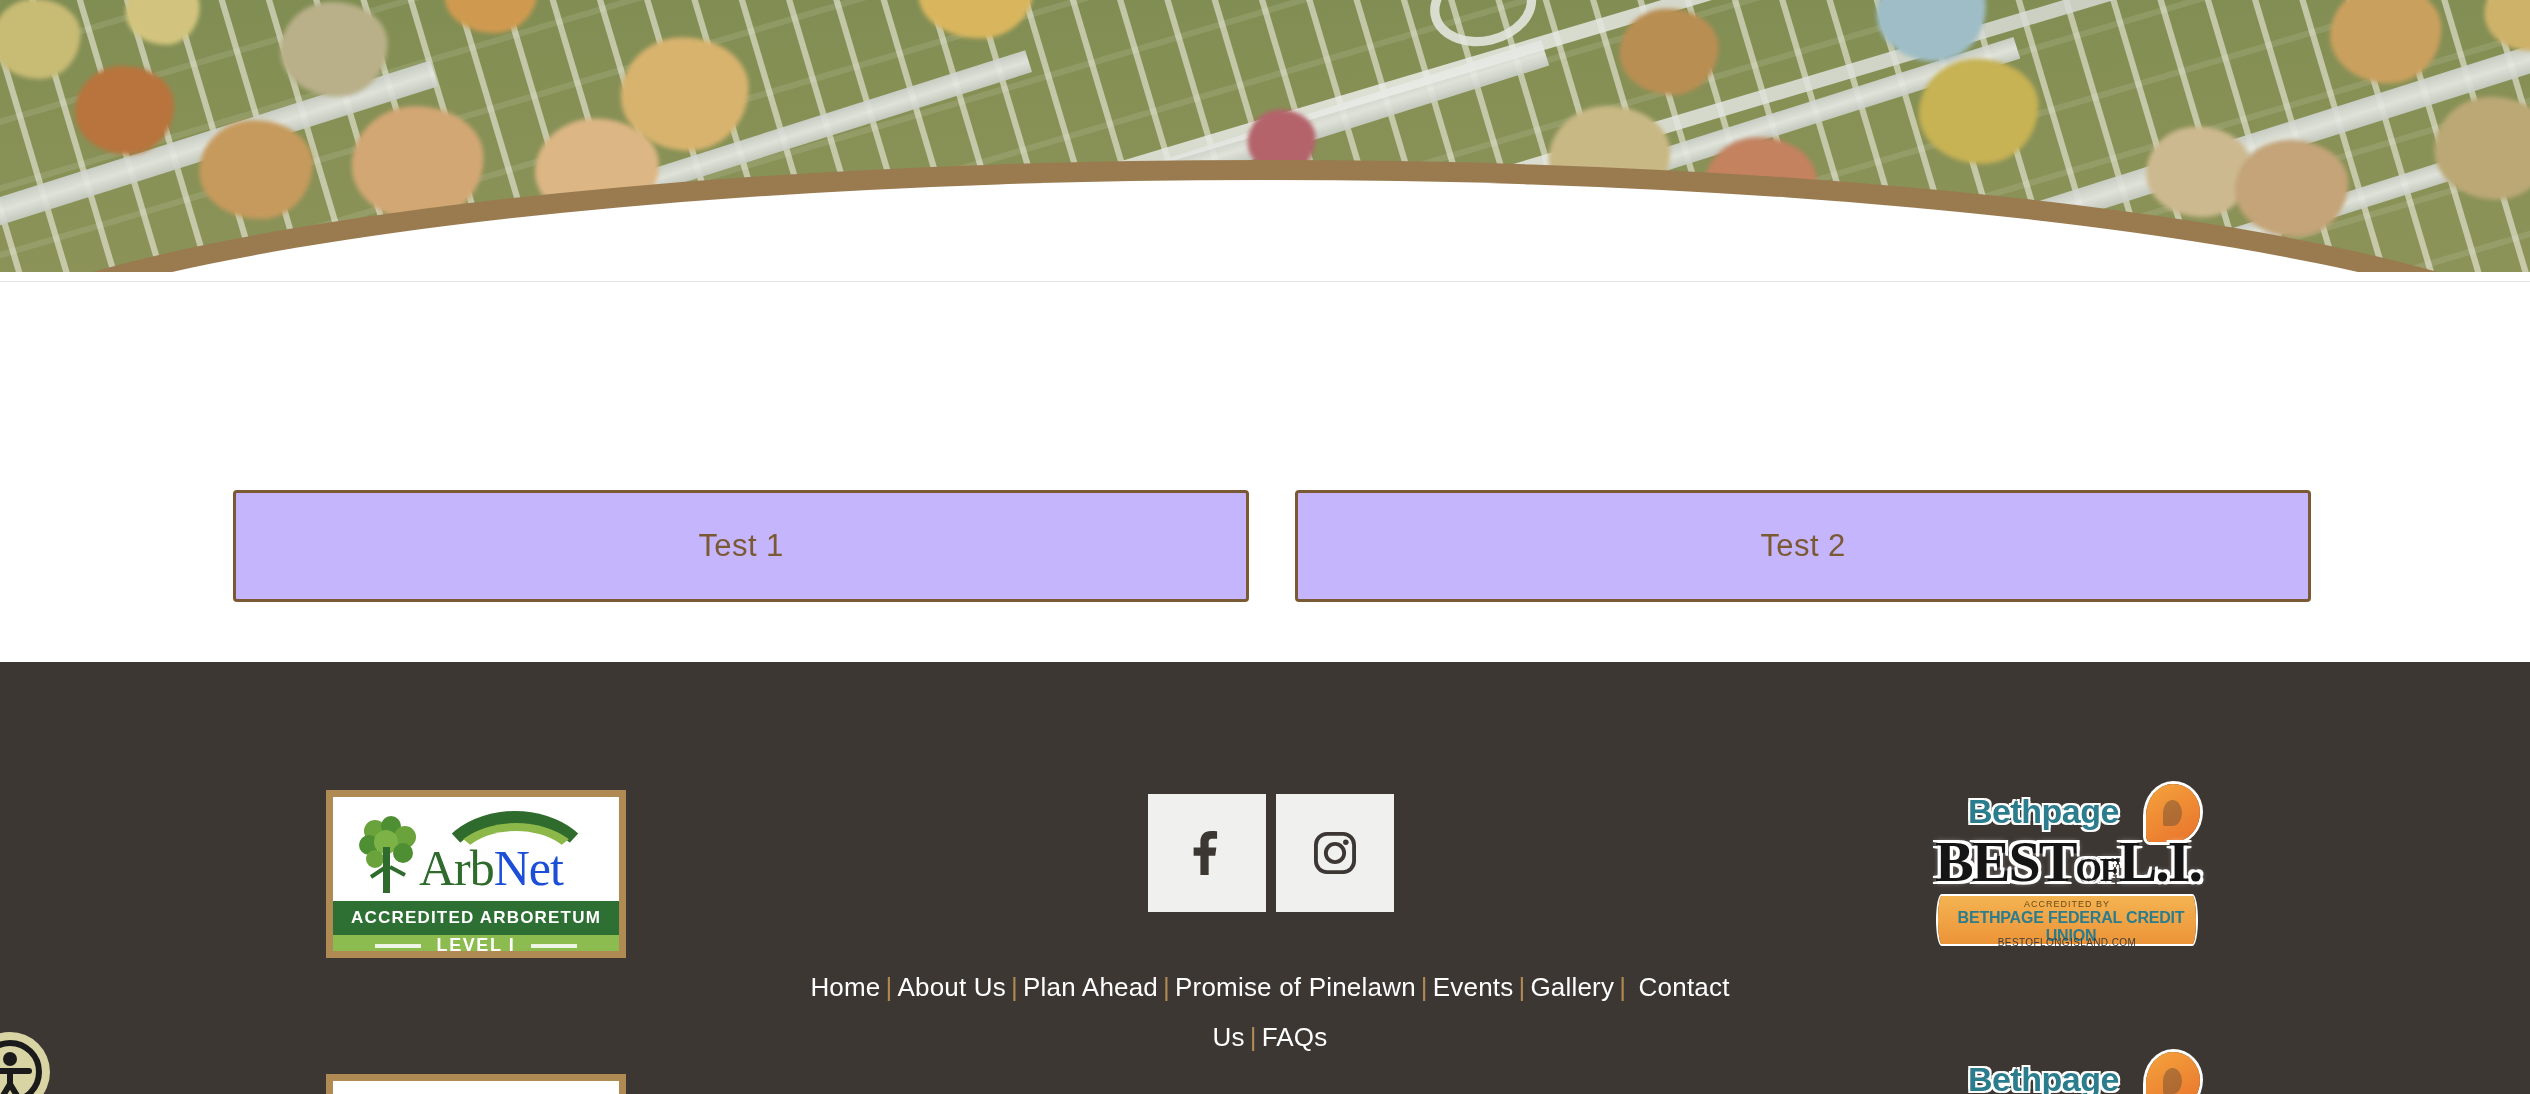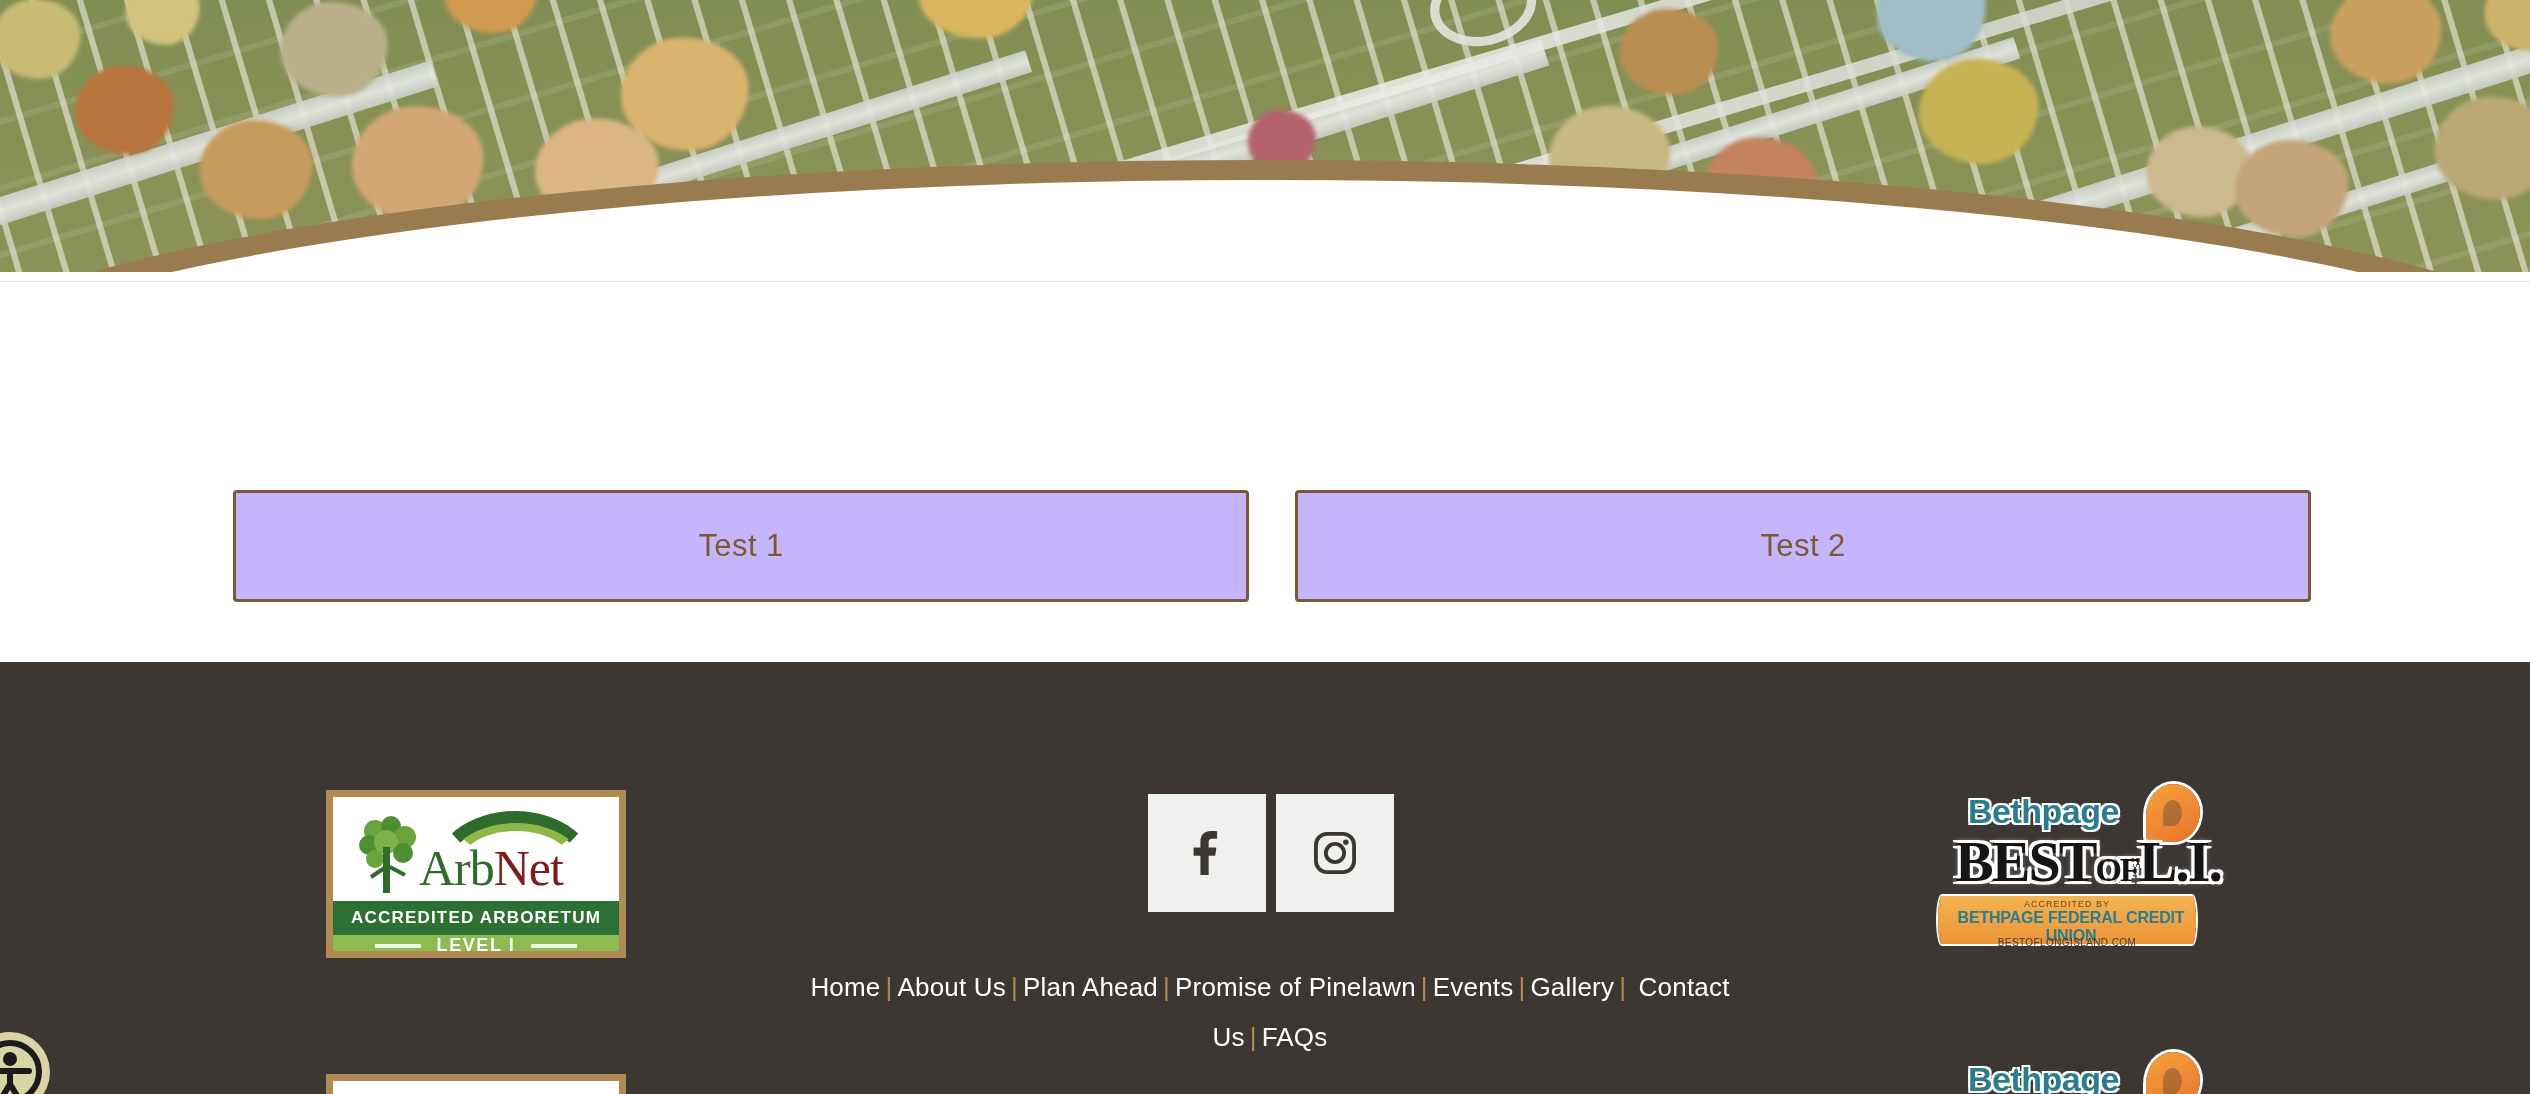--- a/index.html
+++ b/index.html
@@ -228,21 +228,21 @@
   }
   .arb-word {
     position: absolute;
     left: 86px; top: 44px;
     font-family: "Liberation Serif", serif;
     font-size: 50px;
     line-height: 54px;
     color: #2f6b2c;
     letter-spacing: -1px;
   }
-  .arb-word .n { color: #7f1d1d; margin-top: 26px; }
+  .arb-word .n { color: #1d4ed8; margin-top: 26px; }
   .arb-mid {
     flex: 0 0 34px;
     background: #2e7033;
     color: #ffffff;
     font-size: 17px;
     font-weight: bold;
     letter-spacing: 1.2px;
     display: flex;
     align-items: center;
     justify-content: center;
@@ -356,21 +356,20 @@
     text-align: center;
     font-family: "Liberation Serif", serif;
     font-size: 58px;
     font-weight: bold;
     color: #151515;
     letter-spacing: -2px;
     text-shadow:
       -3px -3px 0 #fff, 3px -3px 0 #fff,
       -3px  3px 0 #fff, 3px  3px 0 #fff,
       0 0 6px #fff;
-    margin-left: 20px;
   }
   .bp-best .of { font-size: 34px; }
   .bp-ribbon {
     position: absolute;
     left: 10px; top: 104px;
     width: 258px;
     height: 48px;
     background: linear-gradient(180deg,#f4b351,#eb9438);
     border-radius: 6px / 40px;
     box-shadow: 0 0 0 2px #ffffff;

